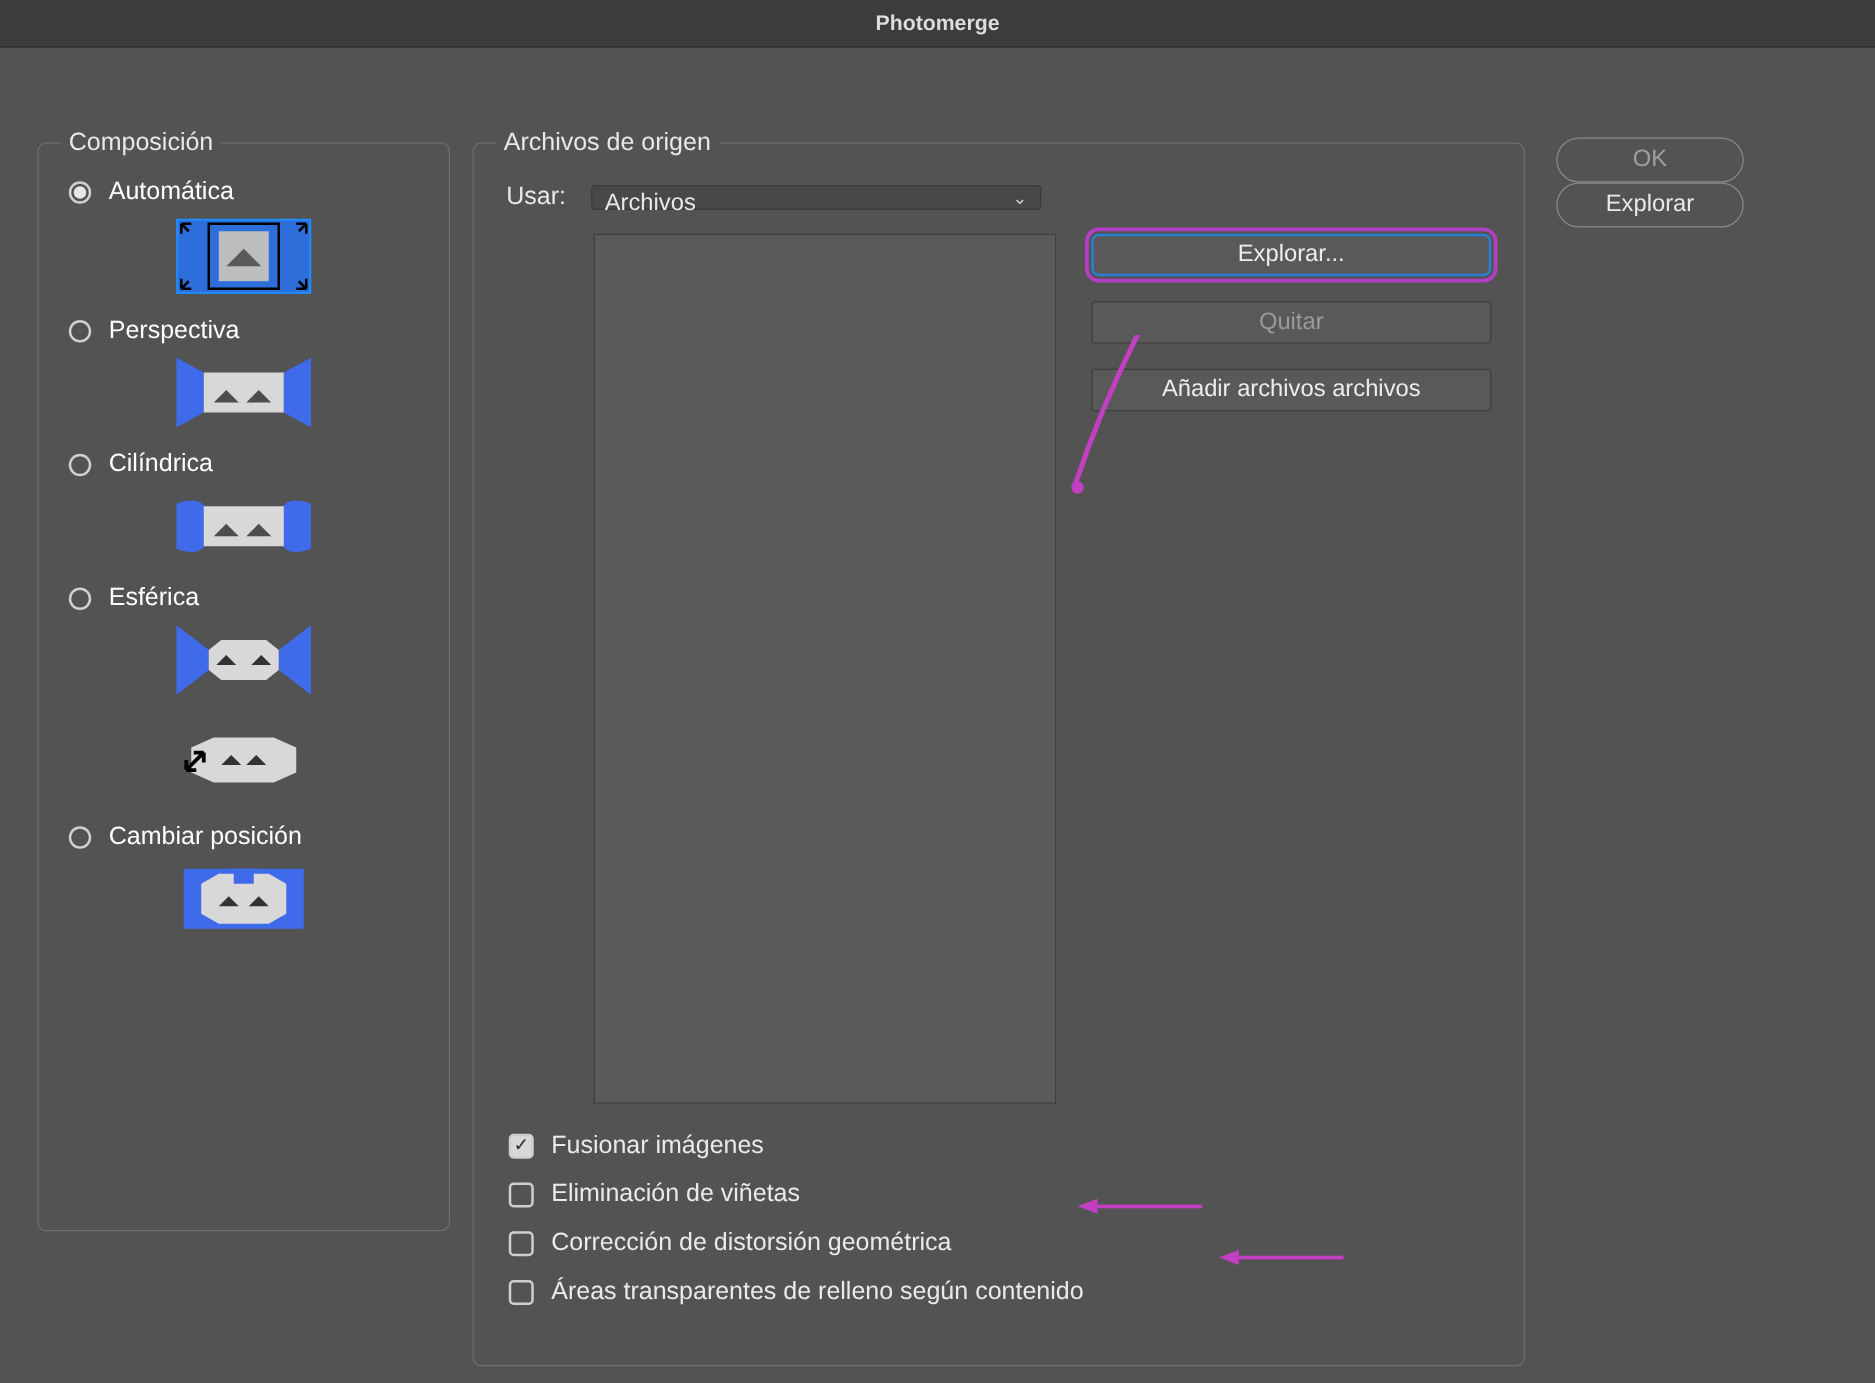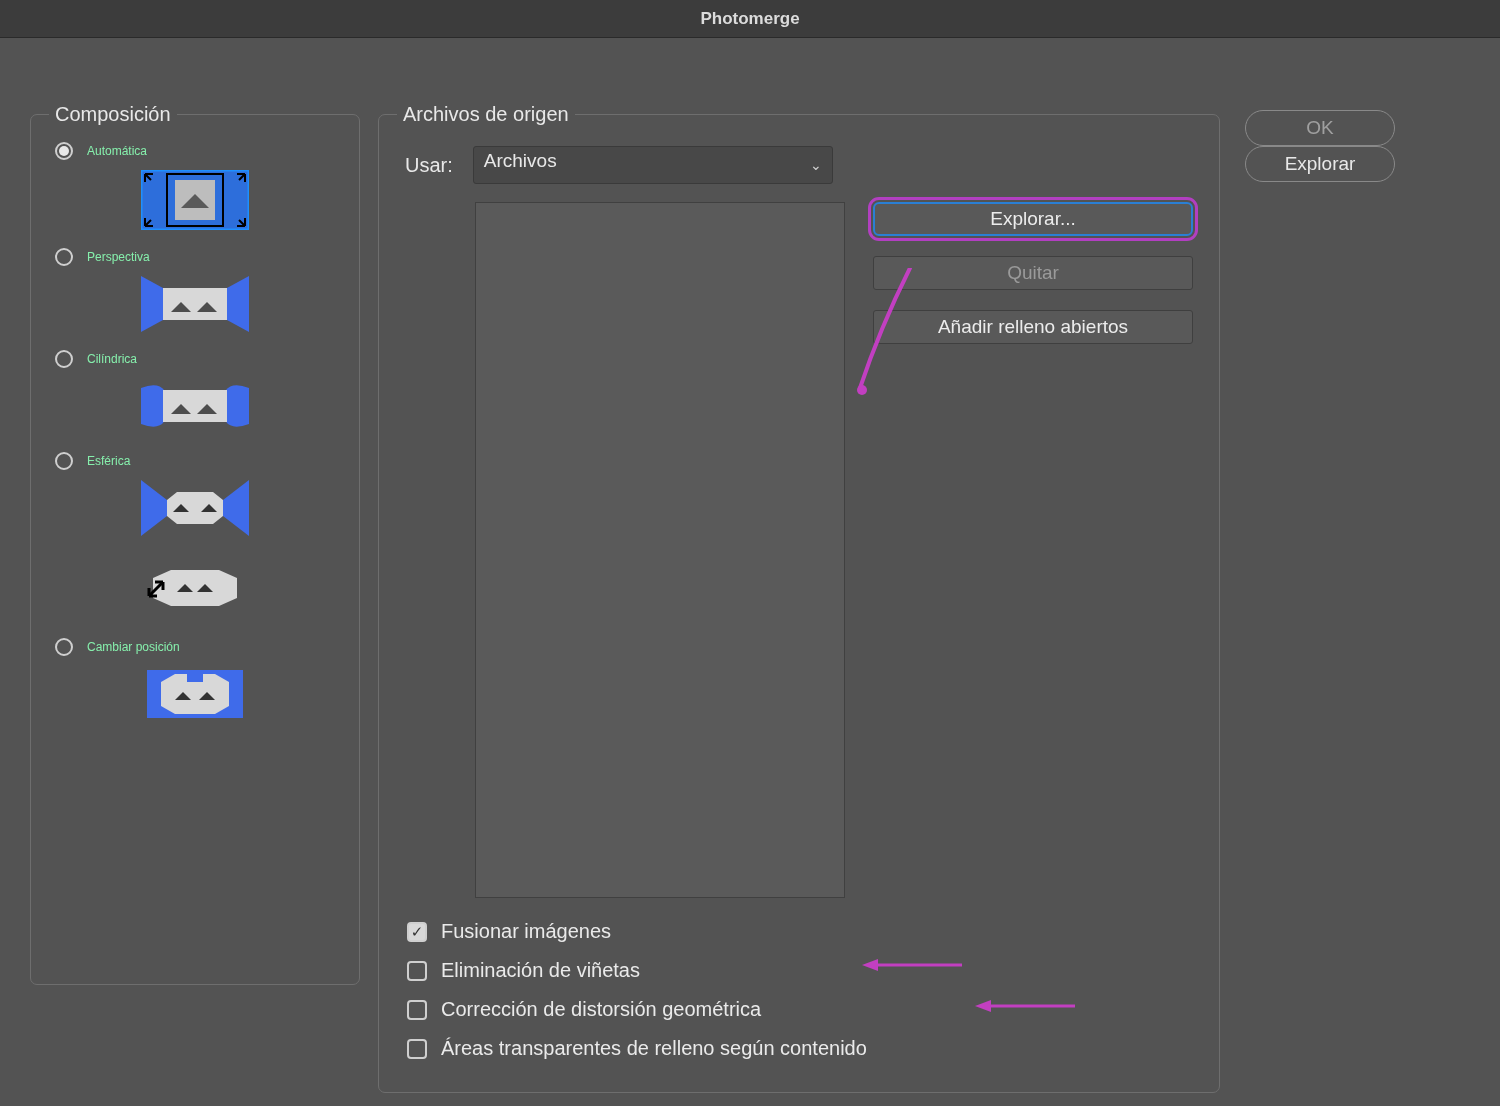--- a/index.html
+++ b/index.html
@@ -74,22 +74,22 @@
     flex-shrink: 0;
   }
   .radio.checked::after {
     content: "";
     width: 10px;
     height: 10px;
     border-radius: 50%;
     background: #e8e8e8;
   }
   .layout-label {
-    font-size: 12px;
-    color: #86efac;
+    font-size: 20px;
+    color: #ffffff;
   }
   .thumb-holder {
     display: flex;
     justify-content: center;
     padding-top: 10px;
     padding-bottom: 8px;
   }
 
   
   #source-panel {
@@ -108,21 +108,21 @@
   }
   .use-label {
     font-size: 20px;
   }
   .select-box {
     position: relative;
     background: #484848;
     border: 1px solid #3a3a3a;
     border-radius: 3px;
     width: 360px;
-    height: 38px;
+    height: 20px;
     line-height: 28px;
     padding: 0 32px 0 10px;
     font-size: 19px;
     color: #e8e8e8;
   }
   .select-box .chev {
     position: absolute;
     right: 10px;
     top: 50%;
     transform: translateY(-50%);
@@ -366,21 +366,21 @@
     <div class="source-middle">
       <div class="file-list"></div>
       <div class="file-buttons">
         <div class="ps-button focused">
           <span>Explorar...</span>
         </div>
         <div class="ps-button disabled">
           <span>Quitar</span>
         </div>
         <div class="ps-button">
-          <span>Añadir relleno abiertos</span>
+          <span>Añadir archivos archivos</span>
         </div>
       </div>
     </div>
 
     <div class="check-list">
       <div class="check-row">
         <span class="checkbox checked">✓</span>
         <span class="check-label">Fusionar imágenes</span>
       </div>
       <div class="check-row">

